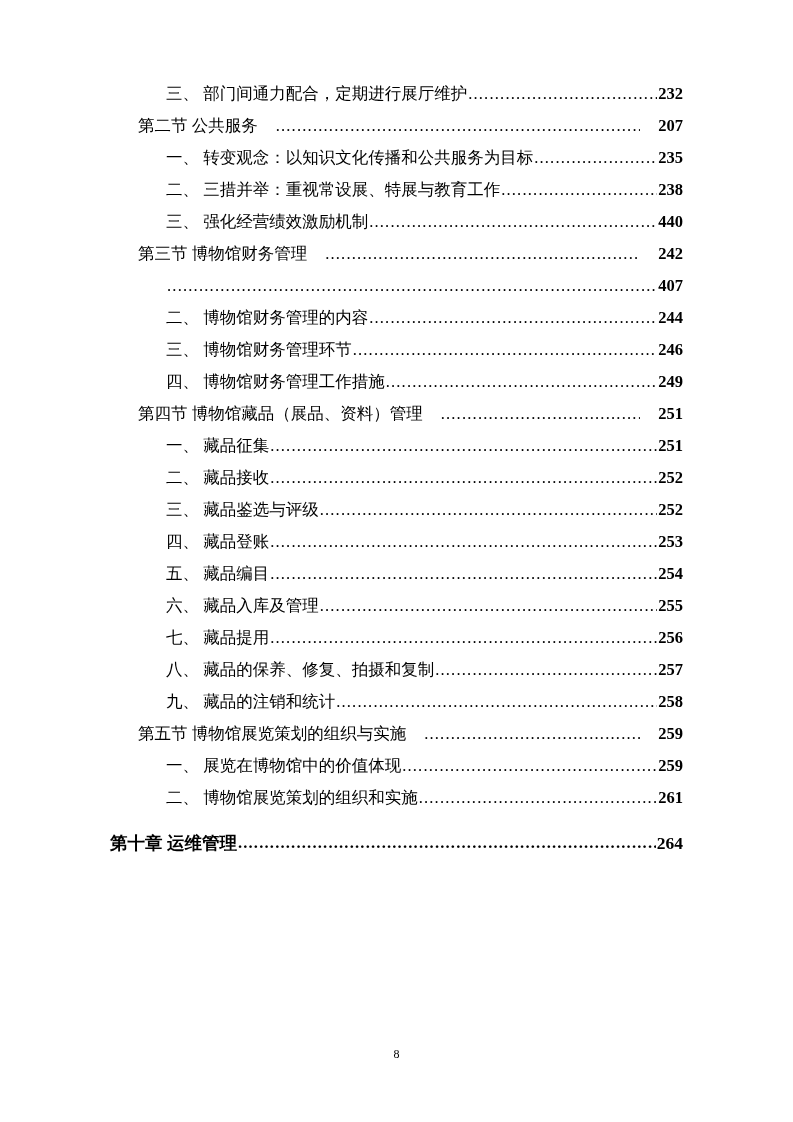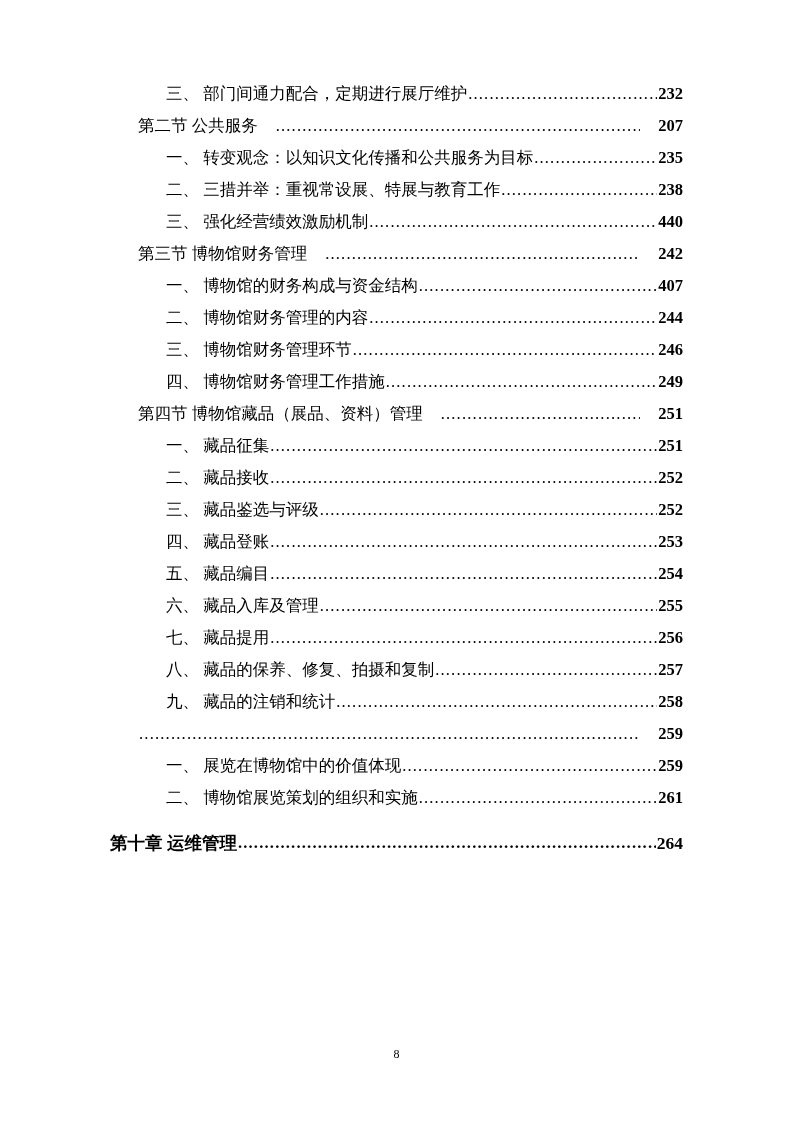--- a/index.html
+++ b/index.html
@@ -98,21 +98,20 @@
         <span class="label">三、 强化经营绩效激励机制</span>
         <span class="leader">........................................................................................................................................................................................................</span>
         <span class="page-num">440</span>
       </li>
       <li class="toc-entry lvl-sec">
         <span class="label">第三节 博物馆财务管理</span>
         <span class="leader">........................................................................................................................................................................................................</span>
         <span class="page-num">242</span>
       </li>
       <li class="toc-entry lvl-sub">
-        <span class="label">一、 博物馆的财务构成与资金结构</span>
         <span class="leader">........................................................................................................................................................................................................</span>
         <span class="page-num">407</span>
       </li>
       <li class="toc-entry lvl-sub">
         <span class="label">二、 博物馆财务管理的内容</span>
         <span class="leader">........................................................................................................................................................................................................</span>
         <span class="page-num">244</span>
       </li>
       <li class="toc-entry lvl-sub">
         <span class="label">三、 博物馆财务管理环节</span>
@@ -168,20 +167,21 @@
         <span class="label">八、 藏品的保养、修复、拍摄和复制</span>
         <span class="leader">........................................................................................................................................................................................................</span>
         <span class="page-num">257</span>
       </li>
       <li class="toc-entry lvl-sub">
         <span class="label">九、 藏品的注销和统计</span>
         <span class="leader">........................................................................................................................................................................................................</span>
         <span class="page-num">258</span>
       </li>
       <li class="toc-entry lvl-sec">
+        <span class="label">第五节 博物馆展览策划的组织与实施</span>
         <span class="leader">........................................................................................................................................................................................................</span>
         <span class="page-num">259</span>
       </li>
       <li class="toc-entry lvl-sub">
         <span class="label">一、 展览在博物馆中的价值体现</span>
         <span class="leader">........................................................................................................................................................................................................</span>
         <span class="page-num">259</span>
       </li>
       <li class="toc-entry lvl-sub">
         <span class="label">二、 博物馆展览策划的组织和实施</span>

